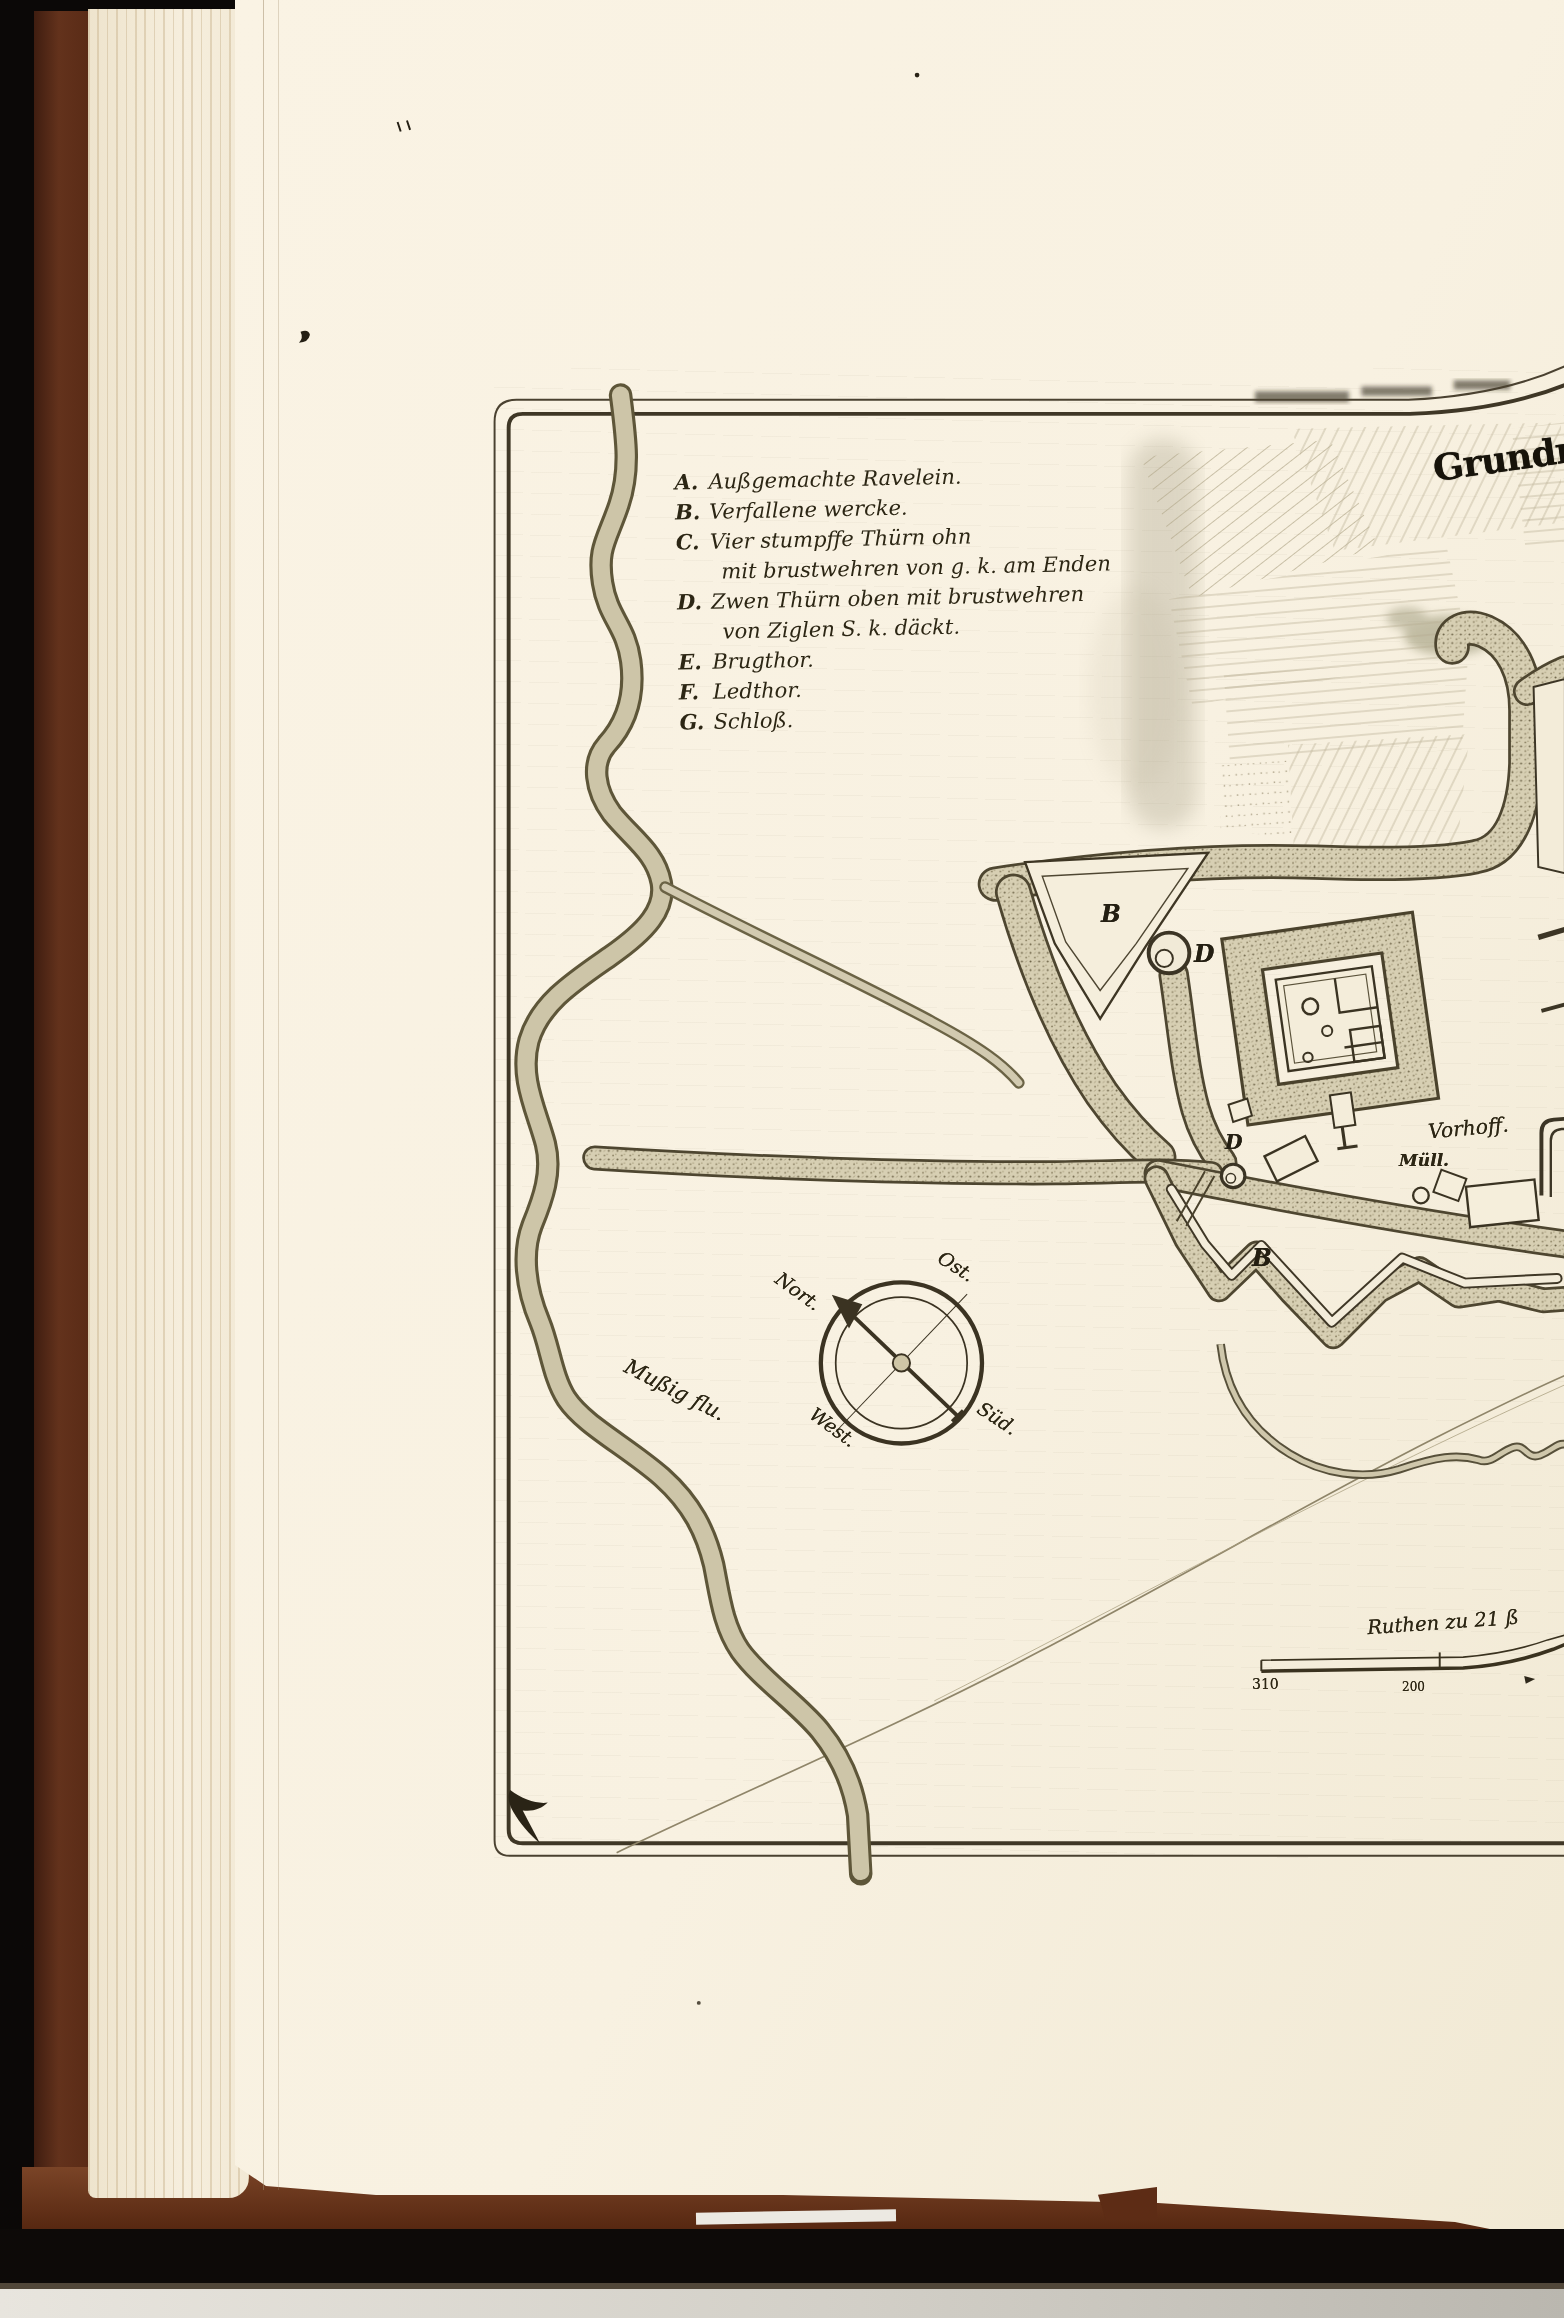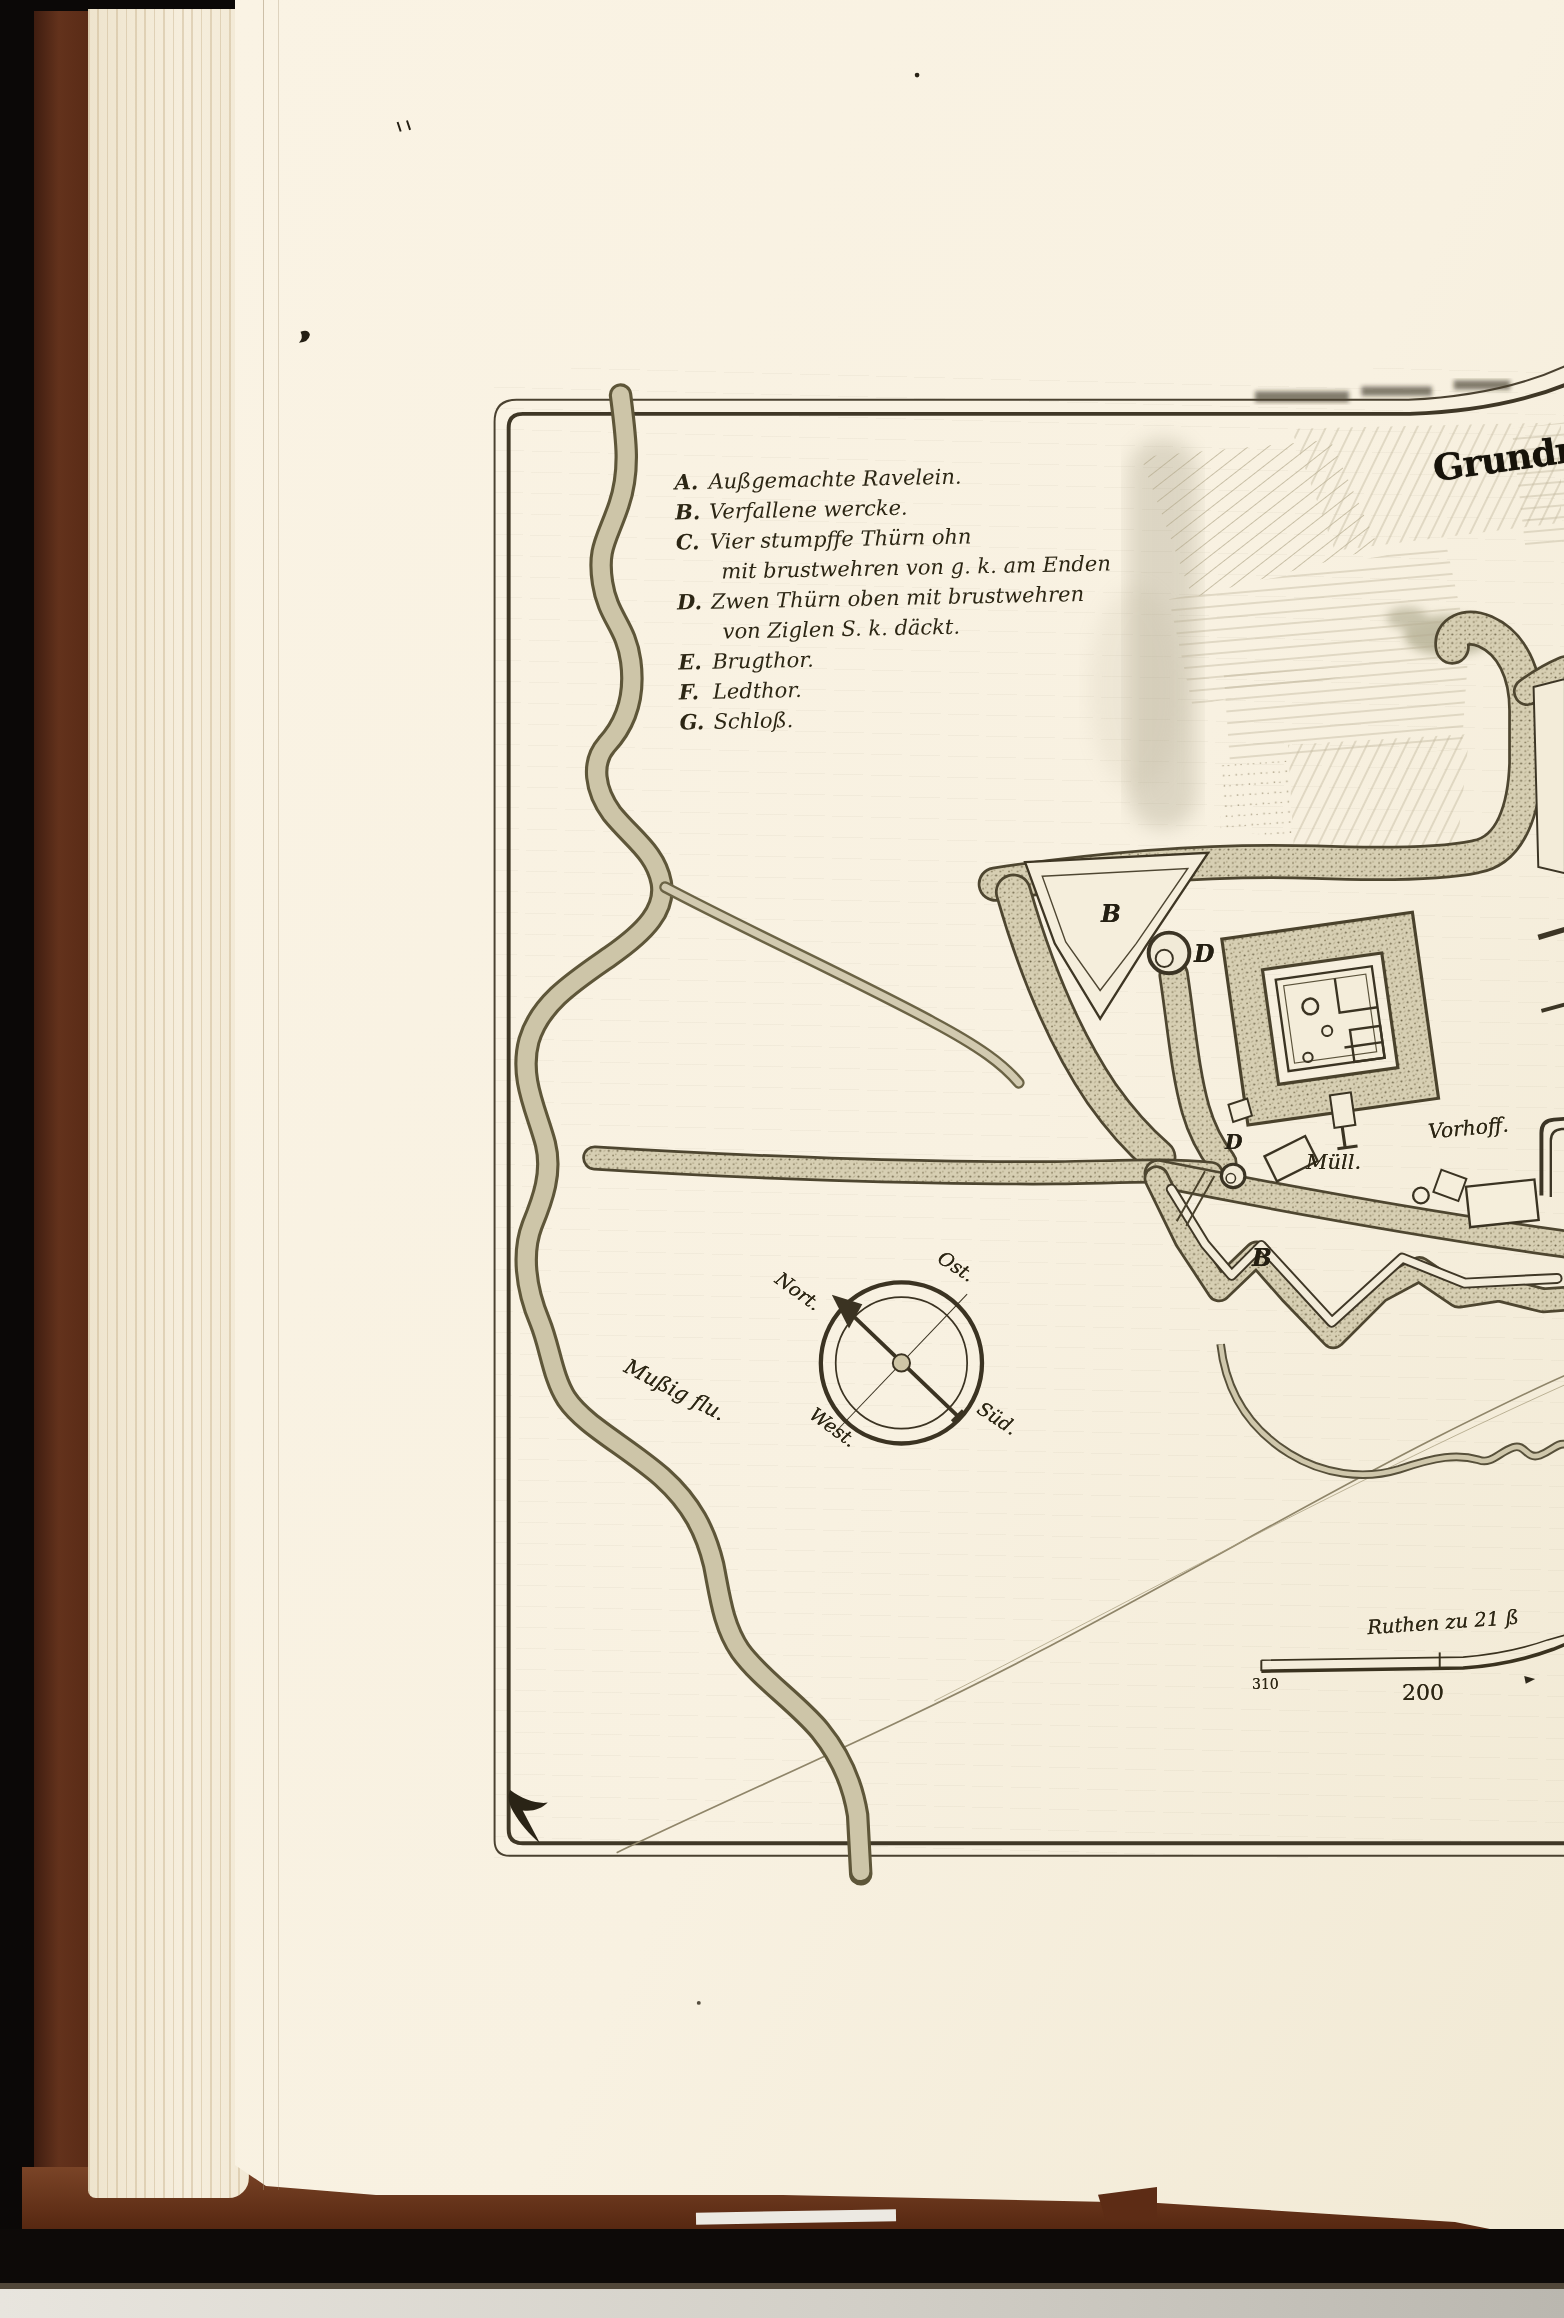--- a/index.html
+++ b/index.html
@@ -249,27 +249,27 @@
     <div class="leg-row"><span class="leg-letter">E.</span><span>Brugthor.</span></div>
     <div class="leg-row"><span class="leg-letter">F.</span><span>Ledthor.</span></div>
     <div class="leg-row"><span class="leg-letter">G.</span><span>Schloß.</span></div>
   </div>
 
   <div class="marker" style="left:1101px;top:900px;">B</div>
   <div class="marker" style="left:1194px;top:940px;">D</div>
   <div class="marker" style="left:1225px;top:1130px;font-size:20.3px;">D</div>
   <div class="marker" style="left:1252px;top:1244px;">B</div>
 
-  <div class="lbl" style="left:1306px;top:1150px;font-size:21px;font-weight:normal;">Müll.</div>
+  <div class="lbl" style="left:1399px;top:1150px;font-size:17px;font-weight:bold;">Müll.</div>
   <div class="lbl" style="left:1428px;top:1116px;font-size:20.3px;transform:rotate(-5deg);">Vorhoff.</div>
   <div class="lbl" style="left:620px;top:1378px;font-size:21px;transform:rotate(27deg);">Mußig flu.</div>
 
   <div class="lbl" style="left:773px;top:1280px;font-size:19px;transform:rotate(36deg);">Nort.</div>
   <div class="lbl" style="left:937px;top:1255px;font-size:19px;transform:rotate(33deg);">Ost.</div>
   <div class="lbl" style="left:976px;top:1407px;font-size:19px;transform:rotate(33deg);">Süd.</div>
   <div class="lbl" style="left:807px;top:1416px;font-size:19px;transform:rotate(36deg);">West.</div>
 
   <div class="lbl" style="left:1367px;top:1611px;font-size:19.6px;transform:rotate(-4deg);">Ruthen zu 21 ß</div>
   <div class="lbl" style="left:1252px;top:1676px;font-size:14px;font-style:normal;">310</div>
-  <div class="lbl" style="left:1402px;top:1680px;font-size:22px;font-style:normal;">200</div>
+  <div class="lbl" style="left:1402px;top:1680px;font-size:12px;font-style:normal;">200</div>
 
 </div>
 
 
 </body></html>

